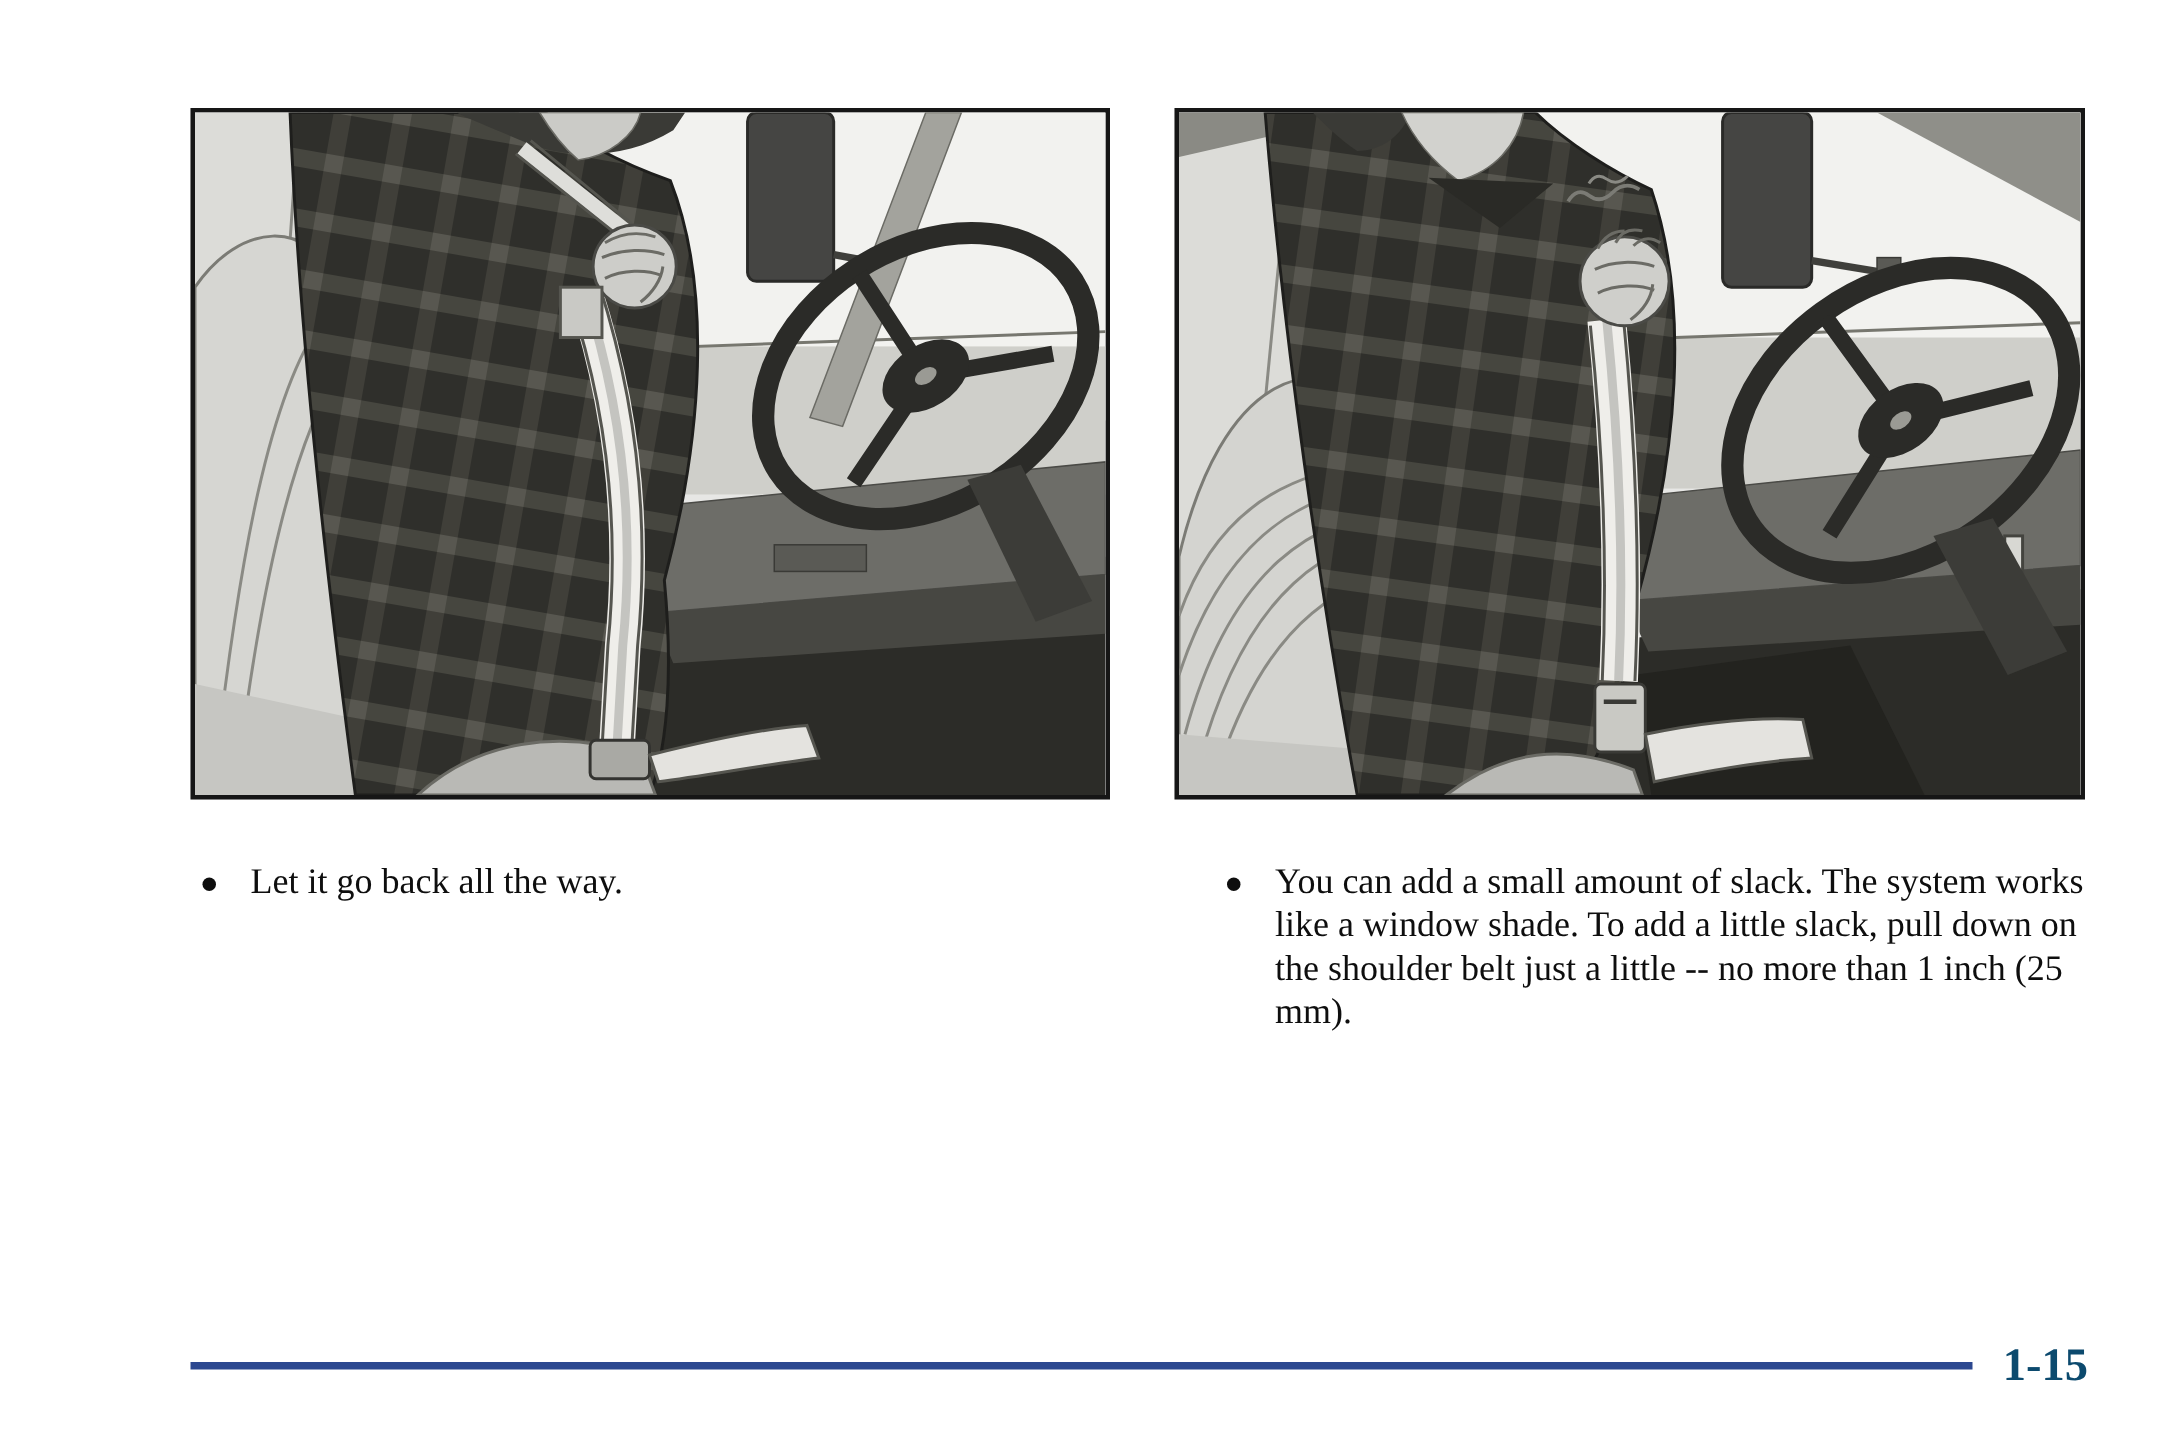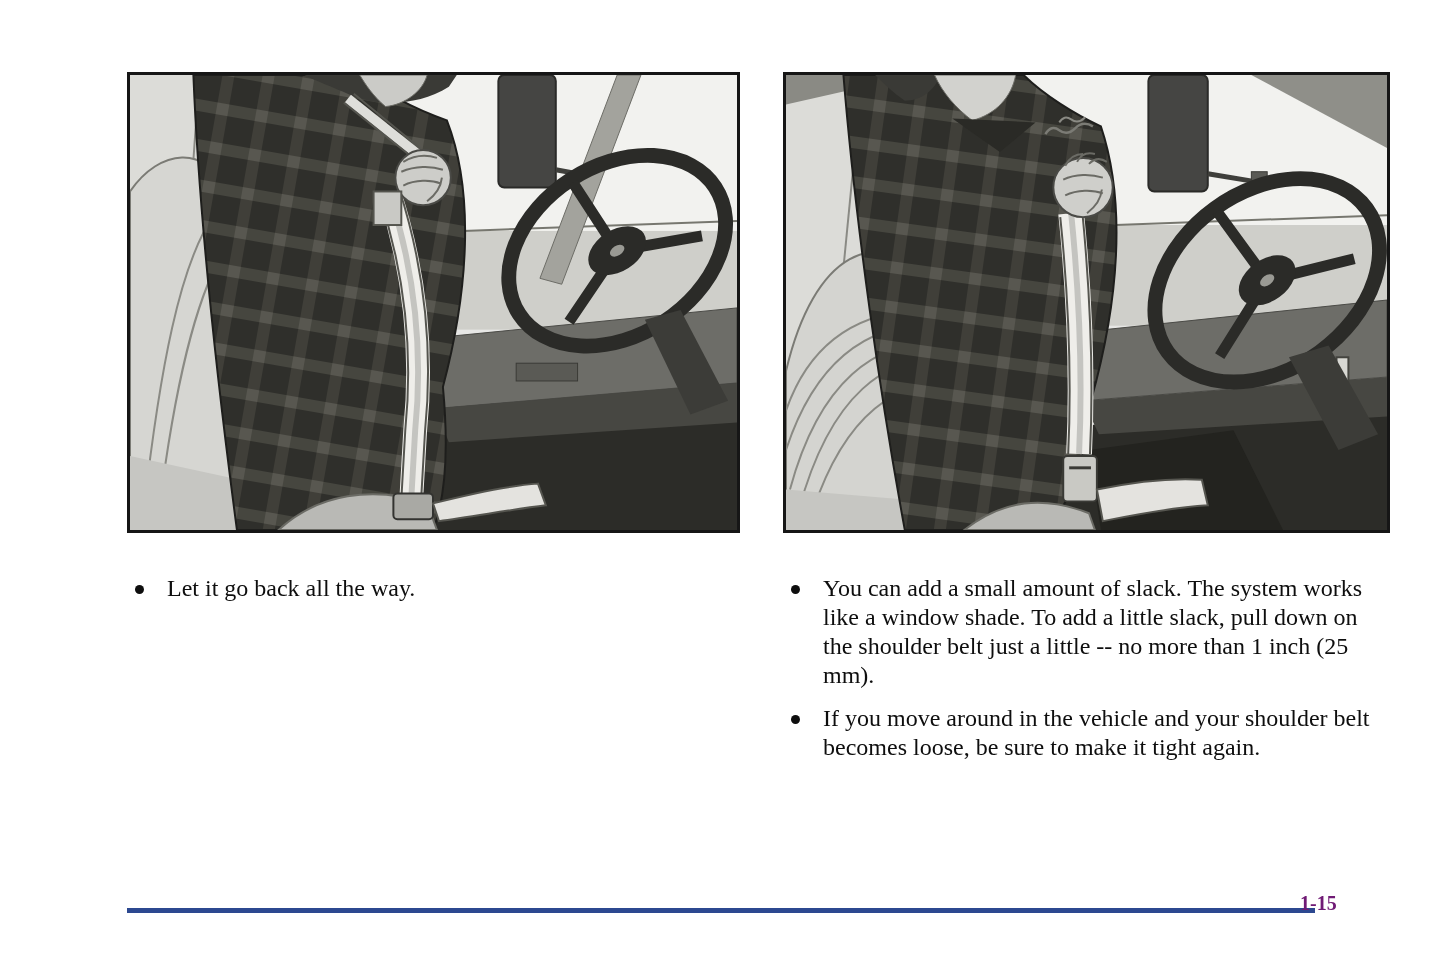--- a/index.html
+++ b/index.html
@@ -21,21 +21,21 @@
   }
   .figure svg{display:block;width:100%;height:100%;}
   .figure-left{left:127px;width:613px;height:461px;}
   .figure-right{left:783px;width:607px;height:461px;}
   .bullets{
     position:absolute;
     top:574px;
     margin:0;padding:0;list-style:none;
   }
   .bullets-left{left:135px;width:620px;}
-  .bullets-right{left:791px;width:600px;}
+  .bullets-right{left:818px;width:600px;}
   .bullet-row{
     display:flex;
     align-items:flex-start;
     margin:0 0 14px 0;
   }
   .dot{
     flex:0 0 9px;
     width:9px;height:9px;
     border-radius:50%;
     background:#0e0e0e;
@@ -50,23 +50,24 @@
   .footer-rule{
     position:absolute;
     left:127px;top:908px;
     width:1188px;height:5px;
     background:#2c4890;
   }
   .page-number{
     position:absolute;
     left:1300px;top:892px;
     width:92px;
-    font-size:20px;
+    text-align:right;
+    font-size:31px;
     font-weight:bold;
-    color:#701a75;
+    color:#0c4a6e;
   }
 </style>
 </head>
 <body>
 
 <div class="page">
 
   <figure class="figure figure-left" style="margin:0">
     <svg viewBox="0 0 613 461" preserveAspectRatio="none" role="img" aria-label="Grayscale illustration of a driver in a plaid jacket seated in a vehicle, gripping the shoulder belt at the chest and letting it go back all the way; steering wheel, dashboard and side window in the background.">
       <defs>
@@ -206,22 +207,18 @@
       <span class="dot"></span>
       <span class="bullet-text">Let it go back all the way.</span>
     </li>
   </ul>
 
   <ul class="bullets bullets-right">
     <li class="bullet-row">
       <span class="dot"></span>
       <span class="bullet-text">You can add a small amount of slack. The system works like a window shade. To add a little slack, pull down on the shoulder belt just a little -- no more than 1 inch (25 mm).</span>
     </li>
-    <li class="bullet-row">
-      <span class="dot"></span>
-      <span class="bullet-text">If you move around in the vehicle and your shoulder belt becomes loose, be sure to make it tight again.</span>
-    </li>
   </ul>
 
   <div class="footer-rule"></div>
   <div class="page-number">1-15</div>
 
 </div>
 
 </body></html>

